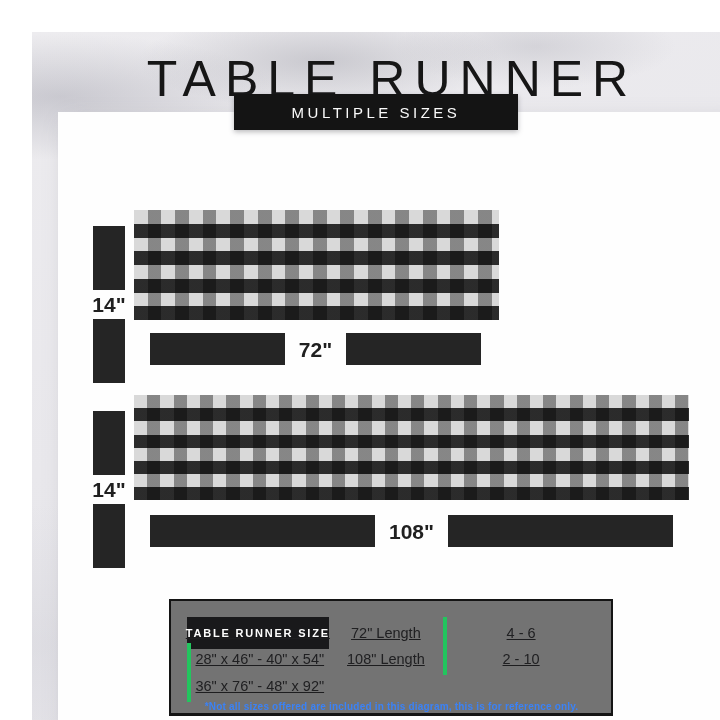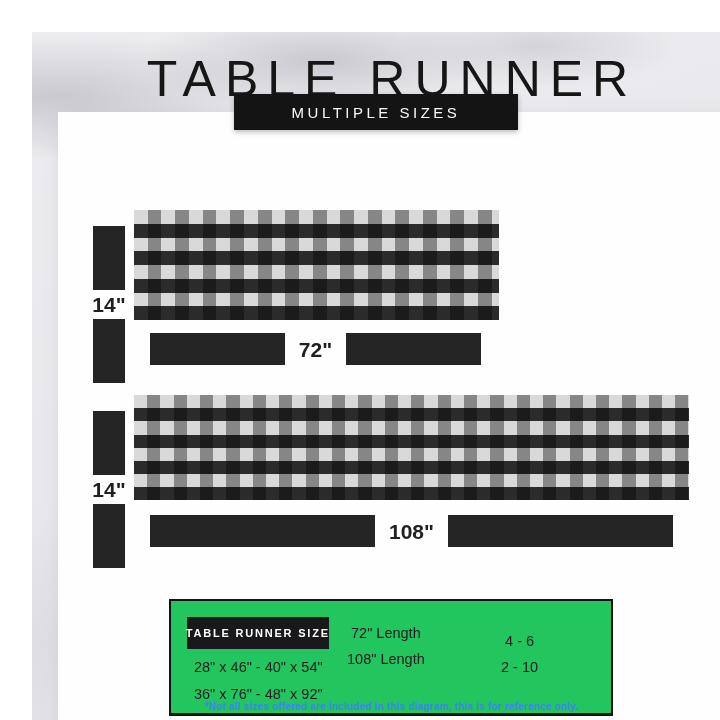--- a/index.html
+++ b/index.html
@@ -93,32 +93,33 @@
   }
 
   
   .size-table{
     position:absolute; left:111px; top:487px; width:444px;
     display:grid;
     grid-template-columns:34.7% 28.1% 37.2%;
     grid-template-rows:26px 27px 27px;
     border:2px solid #141414;
     border-bottom-width:3px;
-    background:#22c55e;
+    background:#737373;
+    text-decoration:underline;
   }
   .size-table .hcell{
     background:#19191b; color:#fdfdfd;
     display:flex; align-items:center; justify-content:center;
     font-size:11px; font-weight:700; letter-spacing:1.8px; white-space:nowrap;
   }
   .size-table .cell{
     display:flex; align-items:center; justify-content:center;
     font-size:14.5px; color:#202022; white-space:nowrap;
   }
-  .size-table .divider{ border-left:1px solid #22c55e;margin-top:8px; }
+  .size-table .divider{ border-left:4px solid #22c55e; }
 
   
   .footnote{
     position:absolute; left:0; right:0; top:573px;
     text-align:center;
     font-size:10px; font-weight:700; color:#3b82f6;
     letter-spacing:0.2px;
   }
 </style>
 </head>

